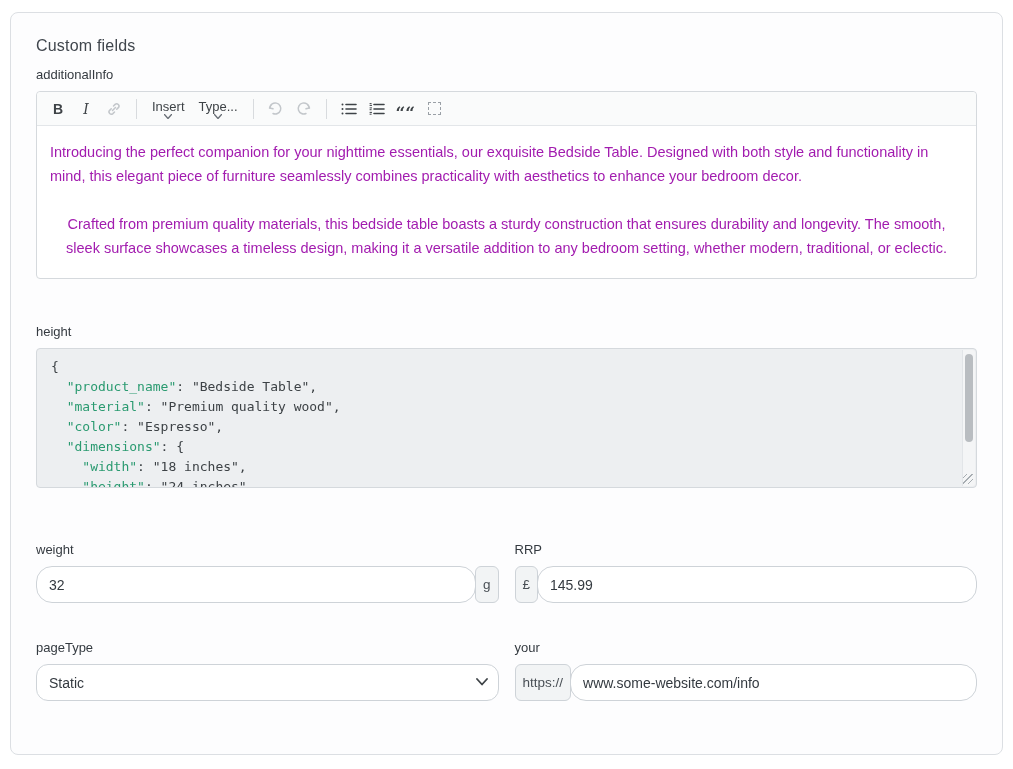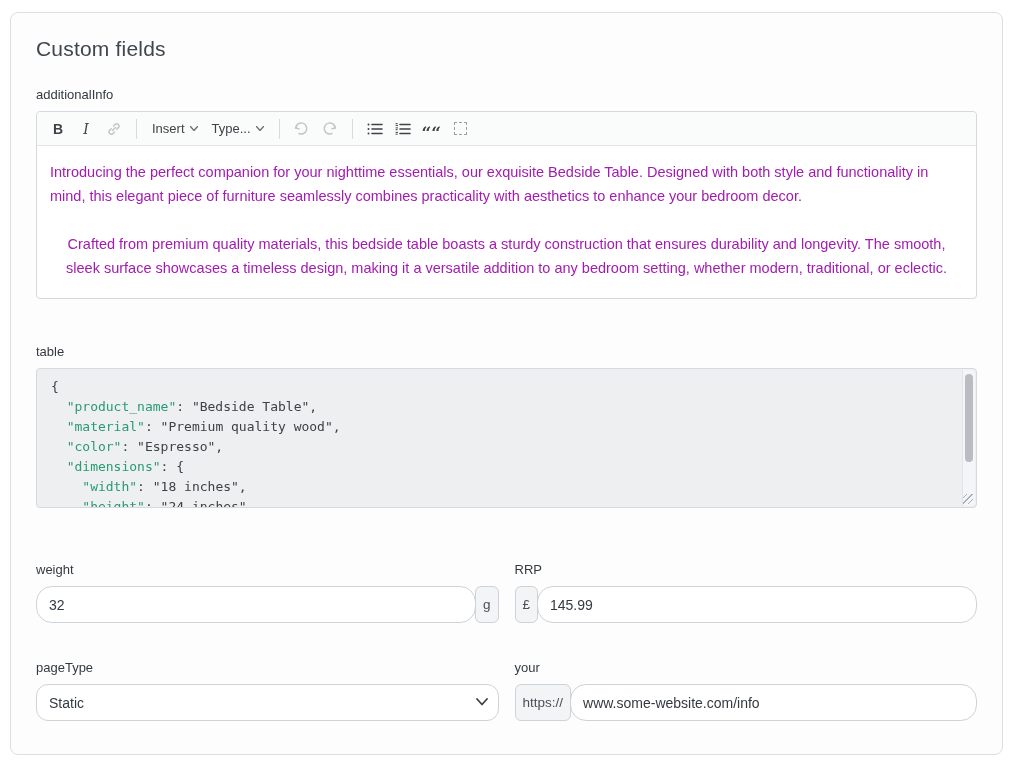--- a/index.html
+++ b/index.html
@@ -2,42 +2,42 @@
 <html><head>
 <meta charset="utf-8">
 <style>
   * { box-sizing: border-box; margin: 0; padding: 0; }
   html, body { width: 1013px; height: 769px; background: #ffffff; font-family: "Liberation Sans", sans-serif; }
   .card {
     position: absolute; left: 10px; top: 12px; width: 993px; height: 743px;
     background: #fdfdfe; border: 1px solid #dcdfe3; border-radius: 8px;
     padding: 24px 25px 23px 25px; overflow: hidden;
   }
-  .card-title { font-size: 21px; font-weight: 500; color: #40464d; letter-spacing: .2px; }
+  .card-title { font-size: 16px; font-weight: 500; color: #40464d; letter-spacing: .2px; }
   .field-label { font-size: 13px; color: #343a40; margin-bottom: 9px; }
-  .mt-editor { margin-top: 26px; }
+  .mt-editor { margin-top: 12px; }
   .mt-specs { margin-top: 45px; }
   .mt-row1 { margin-top: 54px; }
   .mt-row2 { margin-top: 37px; }
 
   
   .editor { border: 1px solid #d5d9dd; border-radius: 4px; background: #ffffff; }
   .toolbar {
     height: 34px; background: #fafbfb; border-bottom: 1px solid #e3e6e9;
     border-radius: 4px 4px 0 0; display: flex; align-items: center; padding: 0 8px; gap: 2px;
   }
   .tb-btn {
     min-width: 26px; height: 26px; display: flex; align-items: center; justify-content: center;
     border-radius: 3px; cursor: pointer; color: #3e4347; padding: 0 4px;
   }
   .tb-btn.disabled { color: #c3c7cb; }
   .tb-bold { font-weight: 700; font-size: 14px; }
   .tb-italic { font-style: italic; font-family: "DejaVu Serif", serif; font-size: 14px; }
   .tb-sep { width: 1px; height: 20px; background: #d8dbde; margin: 0 7px; }
-  .tb-drop { font-size: 13px; color: #3e4347; display: flex; align-items: center; gap: 5px; padding: 0 6px; }
+  .tb-drop { font-size: 13px; color: #3e4347; display: flex; align-items: center; padding: 0 6px; flex-direction: column; }
   .caret { width: 8px; height: 5px; display: inline-block; }
   .tb-quote { font-family: "DejaVu Serif", serif; font-weight: 700; font-size: 17px; line-height: 10px; padding-top: 8px; }
   .dashed-box { width: 13px; height: 13px; border: 1.5px dashed #9aa0a6; }
   .editor-content { padding: 14px 13px 18px 13px; border-radius: 0 0 4px 4px; }
   .editor-content p { font-size: 14.5px; line-height: 24px; color: #a21caf; }
   .editor-content p + p { margin-top: 24px; text-align: center; }
 
   
   .code-area {
     position: relative; height: 140px; background: #edeff1; border: 1px solid #d5d9dd;
@@ -162,21 +162,21 @@
         </div>
       </div>
       <div class="editor-content" id="editor-content">
           <p>Introducing the perfect companion for your nighttime essentials, our exquisite Bedside Table. Designed with both style and functionality in mind, this elegant piece of furniture seamlessly combines practicality with aesthetics to enhance your bedroom decor.</p>
           <p>Crafted from premium quality materials, this bedside table boasts a sturdy construction that ensures durability and longevity. The smooth, sleek surface showcases a timeless design, making it a versatile addition to any bedroom setting, whether modern, traditional, or eclectic.</p>
         </div>
     </div>
   </div>
 
   <div class="mt-specs">
-    <div class="field-label">table</div>
+    <div class="field-label">height</div>
     <div class="code-area">
       <div id="code-lines">
           <div class="code-line"><span class="tok-plain">{</span></div>
           <div class="code-line"><span class="tok-plain">  </span><span class="tok-key">"product_name"</span><span class="tok-plain">: "Bedside Table",</span></div>
           <div class="code-line"><span class="tok-plain">  </span><span class="tok-key">"material"</span><span class="tok-plain">: "Premium quality wood",</span></div>
           <div class="code-line"><span class="tok-plain">  </span><span class="tok-key">"color"</span><span class="tok-plain">: "Espresso",</span></div>
           <div class="code-line"><span class="tok-plain">  </span><span class="tok-key">"dimensions"</span><span class="tok-plain">: {</span></div>
           <div class="code-line"><span class="tok-plain">    </span><span class="tok-key">"width"</span><span class="tok-plain">: "18 inches",</span></div>
           <div class="code-line"><span class="tok-plain">    </span><span class="tok-key">"height"</span><span class="tok-plain">: "24 inches"</span></div>
         </div>

